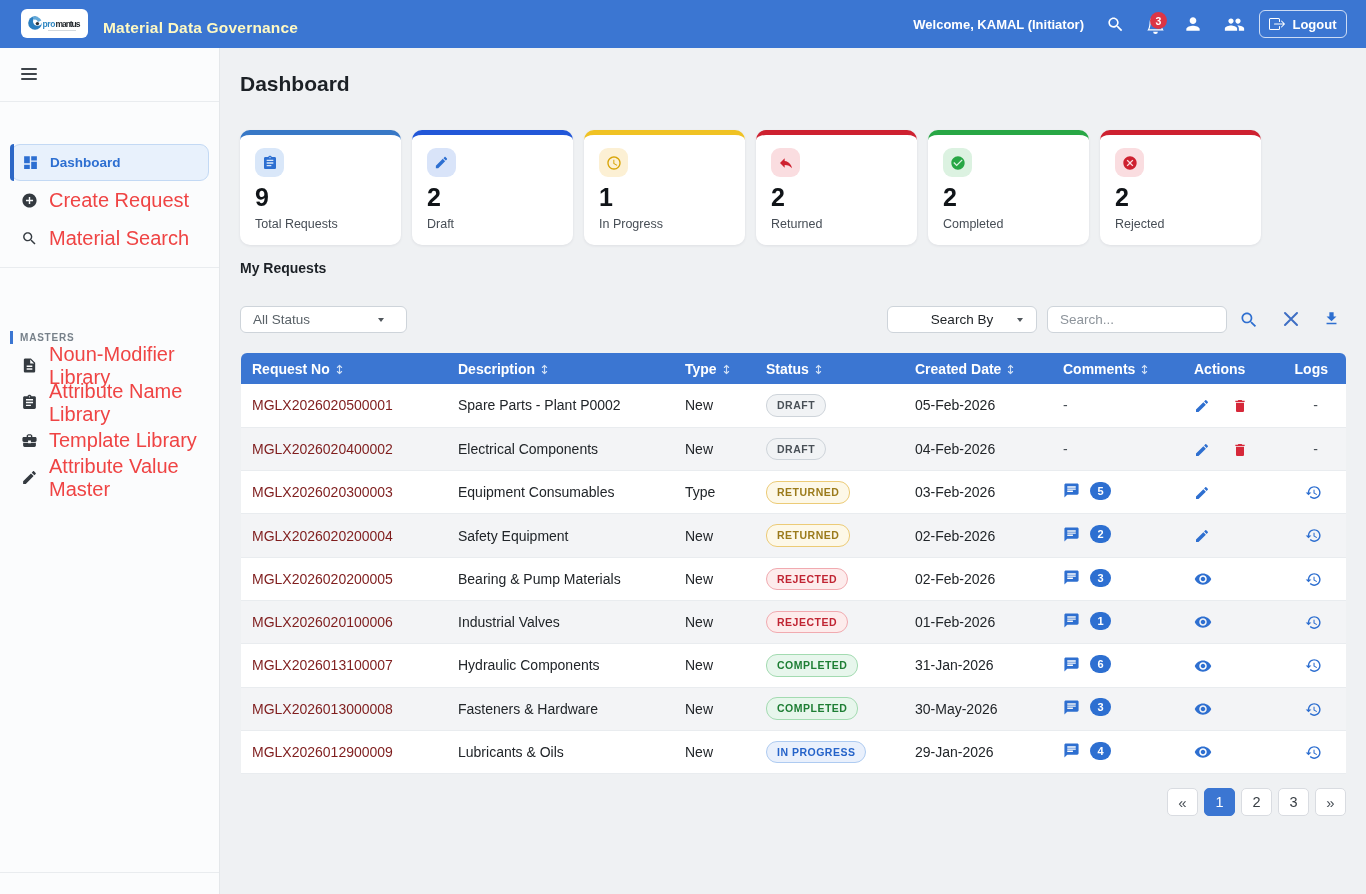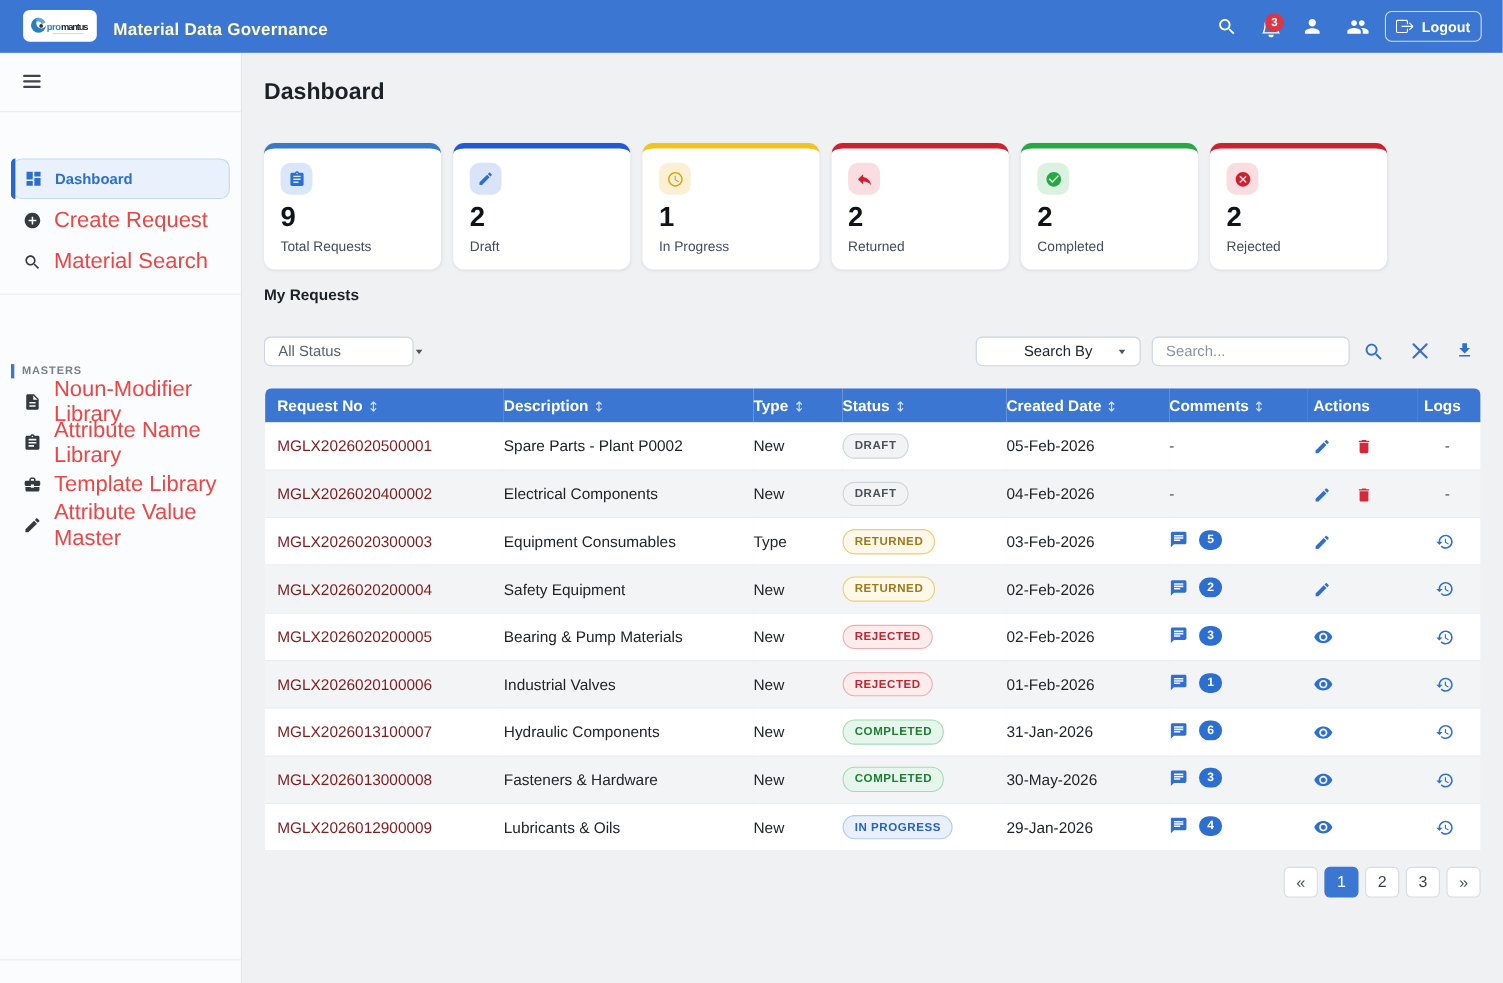--- a/index.html
+++ b/index.html
@@ -28,21 +28,21 @@
 .main { position:absolute; left:220px; top:48px; width:1146px; height:846px; background:#eff1f3; }
 .pagetitle { position:absolute; left:20px; top:24px; font-size:21px; font-weight:bold; color:#1c2126; }
 
 .cards { position:absolute; left:20px; top:82px; width:1021px; display:flex; gap:11px; }
 .card { width:161px; height:115px; background:#fff; border-radius:10px; border-top:5px solid #888; box-shadow:0 1px 3px rgba(20,30,50,0.08); padding:13px 15px 0; }
 .cicon { width:29px; height:29px; border-radius:9px; display:flex; align-items:center; justify-content:center; }
 .cnum { font-size:25px; font-weight:bold; color:#101418; margin-top:8px; line-height:25px; }
 .clabel { font-size:12.5px; color:#464d55; margin-top:7px; }
 
 .secttitle { position:absolute; left:20px; top:212px; font-size:14px; font-weight:bold; color:#1c2126; }
-.allstatus { position:absolute; left:20px; top:258px; width:136px; height:27px; background:#fff; border:1px solid #ced4da; border-radius:6px; color:#5a6268; font-size:13.5px; display:flex; align-items:center; padding-left:12px; }
+.allstatus { position:absolute; left:20px; top:258px; width:167px; height:27px; background:#fff; border:1px solid #ced4da; border-radius:6px; color:#5a6268; font-size:13.5px; display:flex; align-items:center; padding-left:12px; }
 .searchby { position:absolute; left:667px; top:258px; width:150px; height:27px; background:#fff; border:1px solid #ced4da; border-radius:6px; color:#212529; font-size:13.5px; display:flex; align-items:center; justify-content:center; }
 .searchinput { position:absolute; left:827px; top:258px; width:180px; height:27px; background:#fff; border:1px solid #ced4da; border-radius:6px; color:#8d949b; font-size:13.5px; display:flex; align-items:center; padding-left:12px; }
 .ficon { position:absolute; top:262px; color:#2e6fd0; }
 .caret { width:0; height:0; border-left:3.5px solid transparent; border-right:3.5px solid transparent; border-top:4.5px solid #50565c; position:absolute; }
 
 .tablewrap { position:absolute; left:21px; top:305px; width:1105px; border-radius:6px 6px 0 0; overflow:hidden; }
 table { border-collapse:collapse; table-layout:fixed; width:1105px; }
 thead th { background:#3b76d2; color:#fff; font-size:14px; font-weight:bold; height:31px; text-align:left; white-space:nowrap; }
 thead .arr { margin-left:6px; vertical-align:-2px; }
 tbody td { height:43.3px; font-size:14px; color:#212529; background:#fff; border-bottom:1px solid #e9ecef; white-space:nowrap; }
@@ -82,20 +82,21 @@
       <circle cx="11" cy="12" r="6.8" fill="#2b7fc0"></circle>
       <circle cx="13.6" cy="10.2" r="4.6" fill="#ffffff"></circle>
       <path d="M8.5 6.2 A6.5 6.5 0 0 1 17.4 9.5 L13.8 11 A2.8 2.8 0 0 0 10 8.8 Z" fill="#63a9d8"></path>
       <circle cx="13.4" cy="12.6" r="1.7" fill="#2d3338"></circle>
       <text x="18.5" y="16" font-family="Liberation Sans,sans-serif" font-size="8.5" font-weight="bold" fill="#2e86c1" textLength="13">pro</text>
       <text x="31.5" y="16" font-family="Liberation Sans,sans-serif" font-size="8.5" font-weight="bold" fill="#23282d" textLength="25">mantus</text>
       <rect x="24" y="19" width="28" height="1" fill="#d4d9dd"></rect>
     </svg>
   </div>
   <div class="appname">Material Data Governance</div>
+  <div class="welcome">Welcome, KAMAL (Initiator)</div>
   <div class="tbicon" style="left:1103px;">
     <svg width="19" height="19" viewBox="0 0 24 24" fill="currentColor">
         <path d="M15.5 14h-.79l-.28-.27C15.41 12.59 16 11.11 16 9.5 16 5.91 13.09 3 9.5 3S3 5.91 3 9.5 5.91 16 9.5 16c1.61 0 3.09-.59 4.23-1.57l.27.28v.79l5 4.99L20.49 19l-4.99-5zm-6 0C7.01 14 5 11.99 5 9.5S7.01 5 9.5 5 14 7.01 14 9.5 11.99 14 9.5 14z"></path>
       </svg>
   </div>
   <div class="tbicon" style="left:1143px;">
     <svg width="19" height="19" viewBox="0 0 16 16" fill="currentColor">
         <path d="M8 16a2 2 0 0 0 2-2H6a2 2 0 0 0 2 2zM8 1.918l-.797.161A4.002 4.002 0 0 0 4 6c0 .628-.134 2.197-.459 3.742-.16.767-.376 1.566-.663 2.258h10.244c-.287-.692-.502-1.49-.663-2.258C12.134 8.197 12 6.628 12 6a4.002 4.002 0 0 0-3.203-3.92L8 1.917zM14.22 12c.223.447.481.801.78 1H1c.299-.199.557-.553.78-1C2.68 10.2 3 6.88 3 6c0-2.42 1.72-4.44 4.005-4.901a1 1 0 1 1 1.99 0A5.002 5.002 0 0 1 13 6c0 .88.32 4.2 1.22 6z"></path>
       </svg>
   </div>

